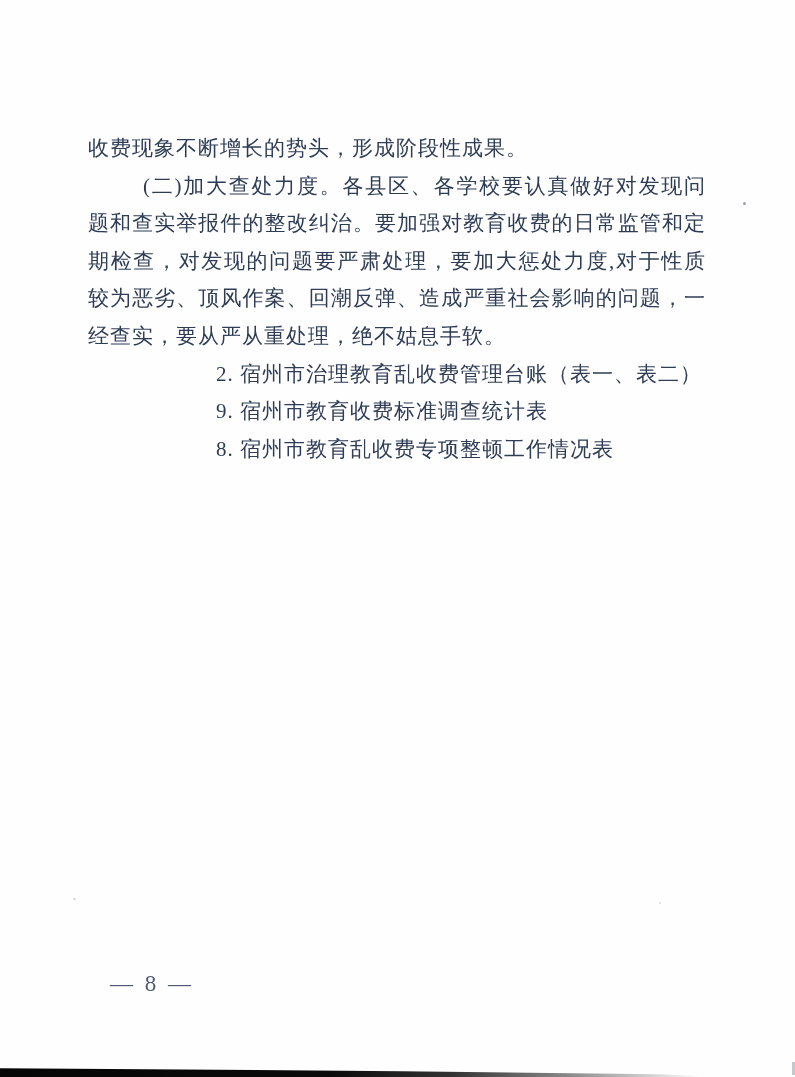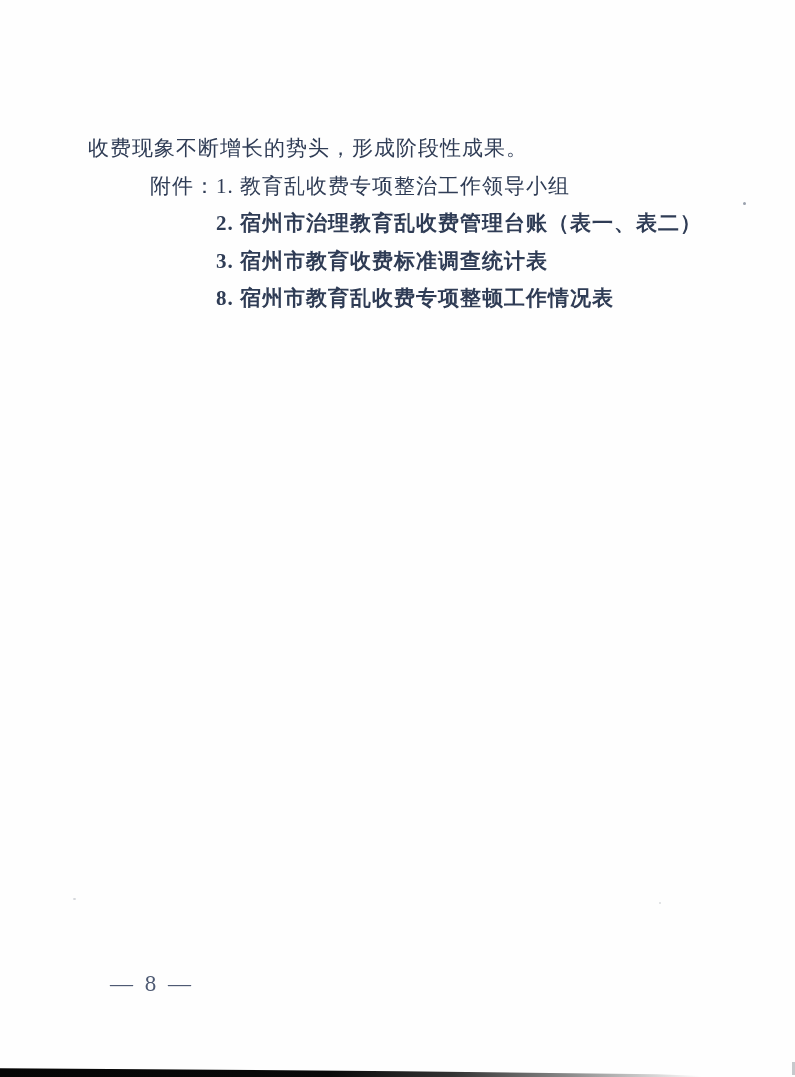--- a/index.html
+++ b/index.html
@@ -18,21 +18,21 @@
     font-size:21px;
     line-height:37.6px;
     letter-spacing:1px;
     text-align:justify;
     text-align-last:left;
   }
   .para{margin:0;}
   .para.indent{text-indent:55px;}
   .attach-line{white-space:nowrap;}
   .attach-first{padding-left:62px;}
-  .attach-rest{padding-left:128px;font-weight:bold;}
+  .attach-rest{padding-left:128px;}
   .page-number{
     position:absolute;
     left:110px;top:971px;
     color:#4e5a73;
     font-size:23px;
     letter-spacing:3px;
     white-space:nowrap;
   }
   .scan-edge-bar{
     position:absolute;
@@ -52,25 +52,25 @@
   .speck-b{left:73px;top:898px;width:3px;height:2px;background:#d3d6da;}
   .speck-c{left:659px;top:902px;width:2px;height:2px;background:#d8dbde;}
 </style>
 </head>
 <body>
 
 <div class="page">
 
   <div class="text-block">
     <p class="para">收费现象不断增长的势头，形成阶段性成果。</p>
+    <p class="para indent">(二)加大查处力度。各县区、各学校要认真做好对发现问题和查实举报件的整改纠治。要加强对教育收费的日常监管和定期检查，对发现的问题要严肃处理，要加大惩处力度,对于性质较为恶劣、顶风作案、回潮反弹、造成严重社会影响的问题，一经查实，要从严从重处理，绝不姑息手软。</p>
 
     <div>
-      <div class="attach-line attach-first"><span>附件：</span><span>1. 教育乱收费专项整治工作领导小组</span></div>
       <div class="attach-line attach-rest">2. 宿州市治理教育乱收费管理台账（表一、表二）</div>
-      <div class="attach-line attach-rest">3. 宿州市教育收费标准调查统计表</div>
+      <div class="attach-line attach-rest">9. 宿州市教育收费标准调查统计表</div>
       <div class="attach-line attach-rest">8. 宿州市教育乱收费专项整顿工作情况表</div>
     </div>
   </div>
 
   <div class="page-number">— 8 —</div>
 
   <div class="scan-edge-bar"></div>
   <div class="scan-corner-mark"></div>
   <div class="speck speck-a"></div>
   <div class="speck speck-b"></div>

